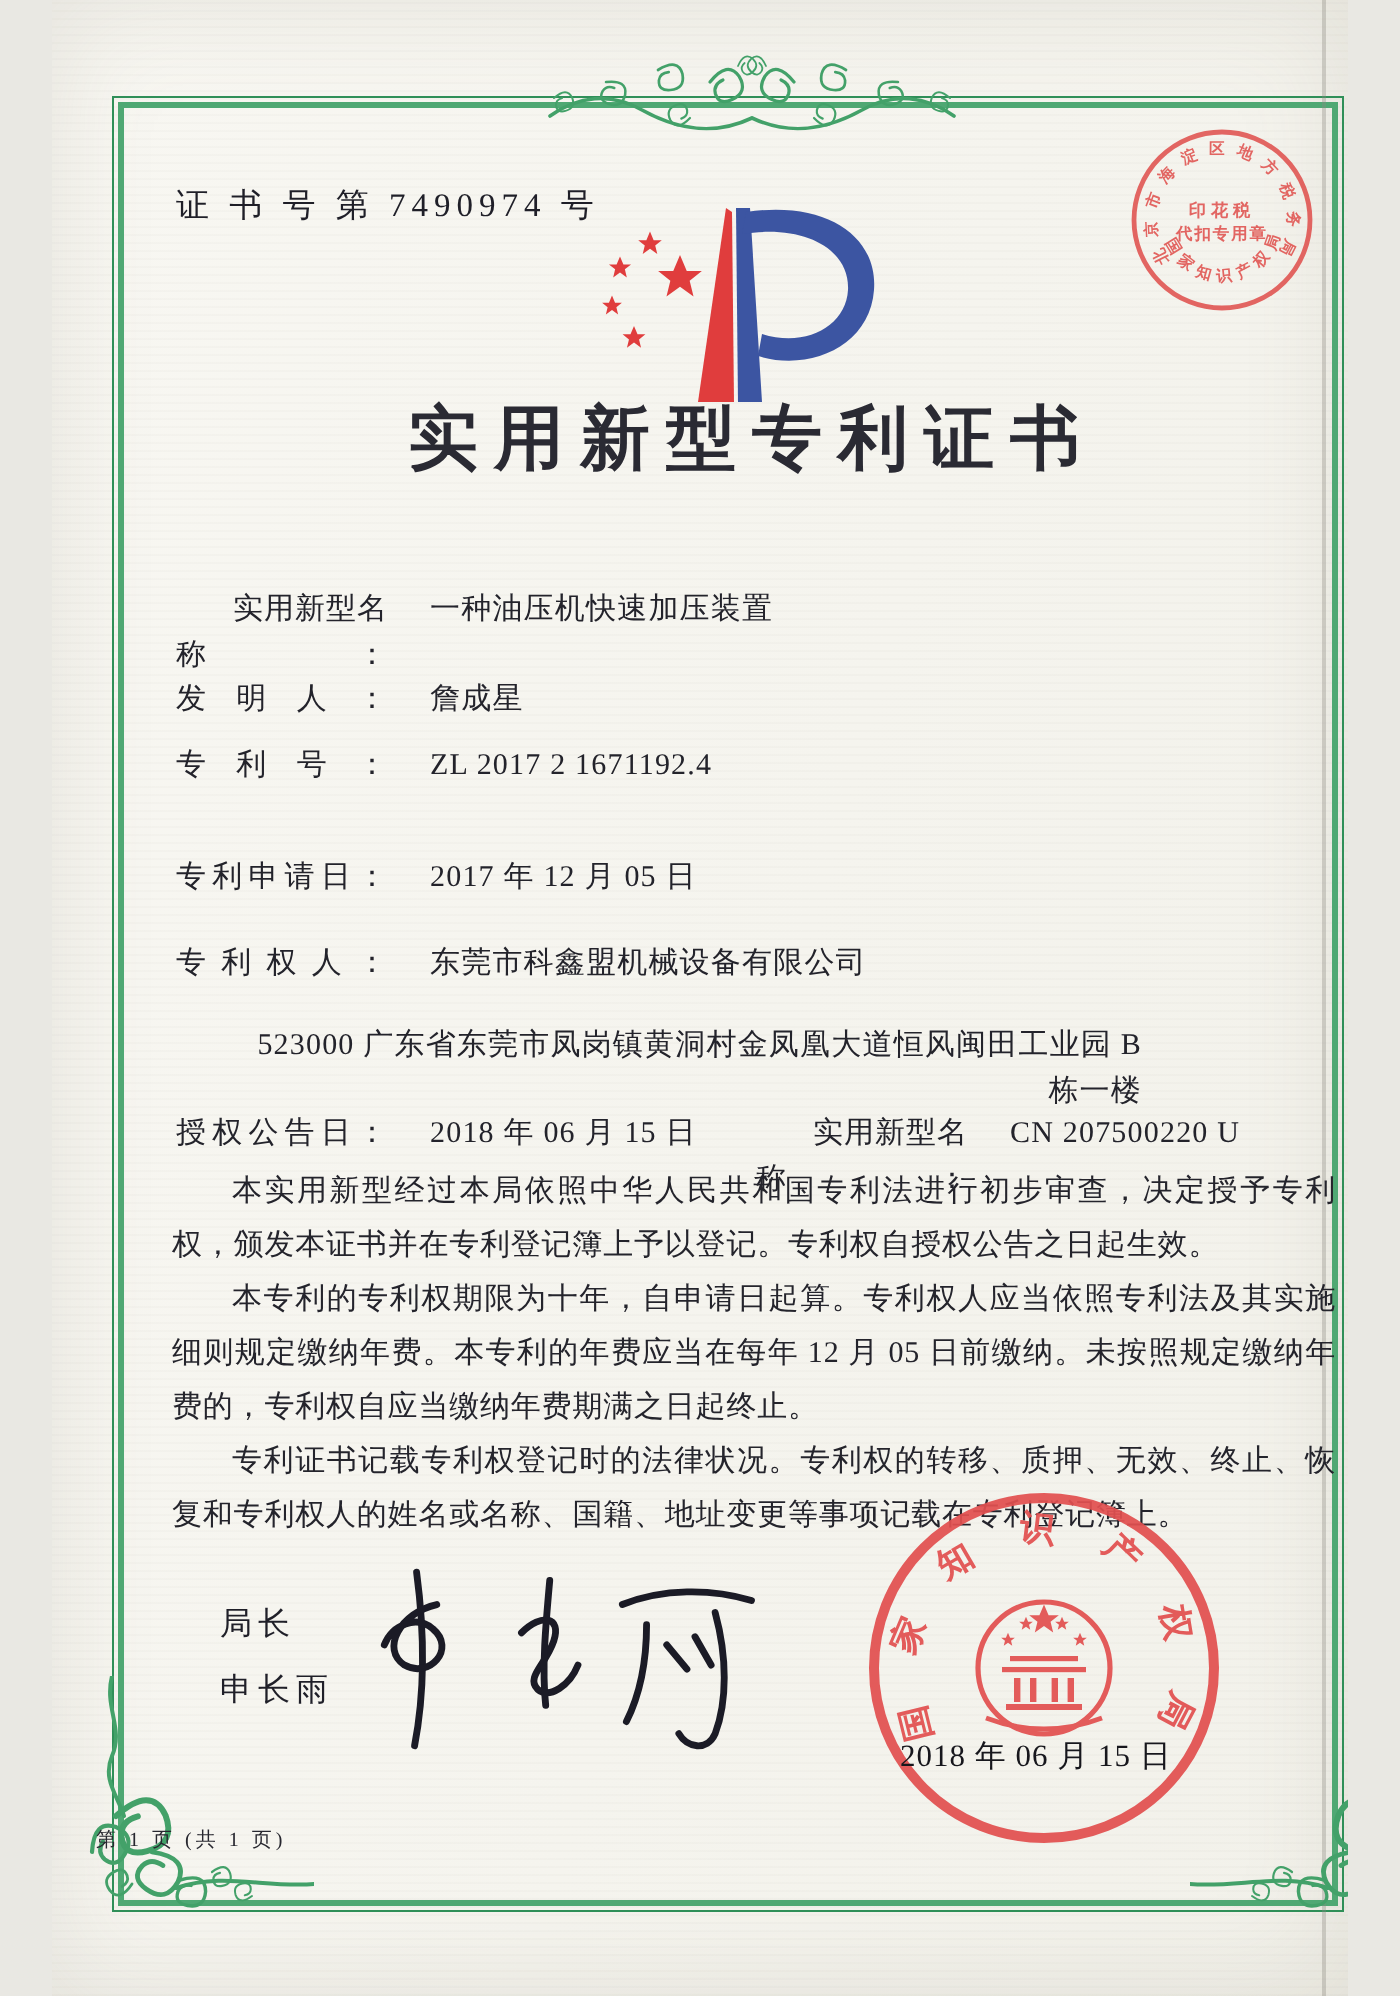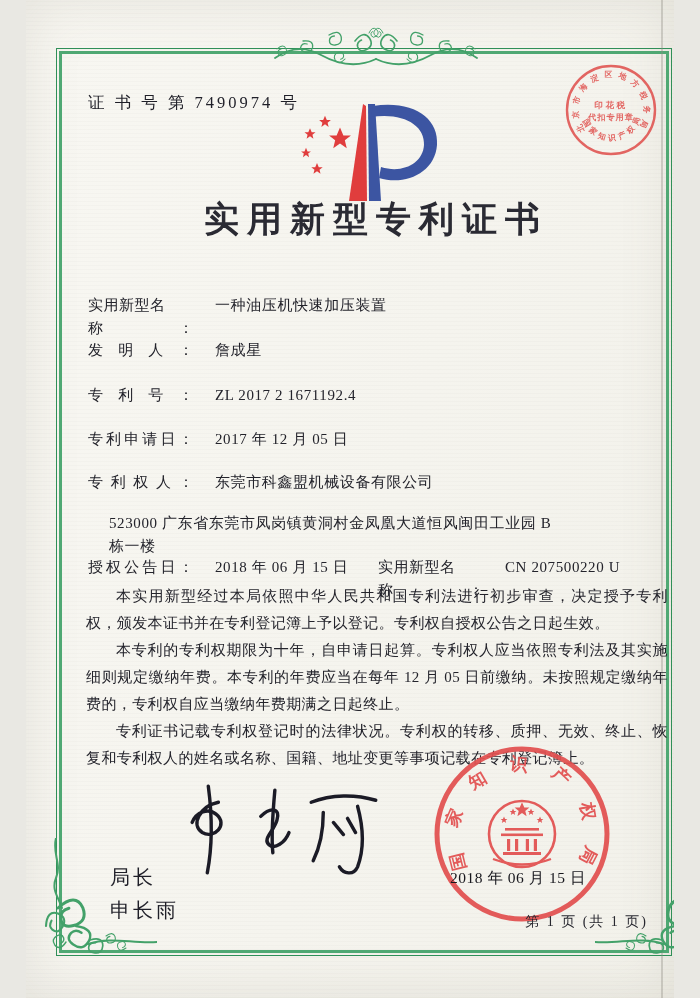--- a/index.html
+++ b/index.html
@@ -13,33 +13,33 @@
     color:#23232b;
   }
   .scan-edge{position:absolute;top:0;bottom:0;width:2px;background:rgba(140,138,130,.35);}
   .frame{position:absolute;left:30px;top:48px;width:614px;height:906px;border:1px solid #2f8f58;}
   .frame-inner{position:absolute;inset:2px;border:3px solid #4fa873;}
   .cert-no{position:absolute;left:62px;top:92px;font-size:16.5px;letter-spacing:3px;color:#1f1f28;}
   .logo{position:absolute;left:265px;top:98px;width:155px;height:105px;}
   .title{position:absolute;left:0;top:196px;width:700px;text-align:center;
          font-size:35px;font-weight:600;letter-spacing:8px;color:#2a2a33;font-family:Liberation Mono, monospace;}
   .stamp-tax{position:absolute;left:537px;top:62px;width:96px;height:96px;opacity:.88;}
-  .field{position:absolute;left:62px;display:flex;font-size:15px;line-height:23px;color:#23232b;}
+  .field{position:absolute;left:62px;display:flex;font-size:15px;line-height:23px;color:#23232b;text-align:right;}
   .flabel{flex:none;width:106px;text-align-last:justify;text-justify:inter-character;letter-spacing:.5px;}
   .fvalue{margin-left:21px;letter-spacing:.6px;white-space:nowrap;}
   .fvalue.wrap{white-space:normal;width:462px;}
   .field.right{left:352px;}
   .bodytext{position:absolute;left:60px;top:583px;width:582px;font-size:15px;line-height:27px;
             text-align:justify;letter-spacing:.4px;color:#24242c;}
   .bodytext p{margin:0;text-indent:2em;}
-  .officer{position:absolute;left:84px;top:862px;font-size:20px;letter-spacing:3px;line-height:33px;color:#1f1f28;font-family:Liberation Mono, monospace;}
+  .officer{position:absolute;left:84px;top:796px;font-size:16px;letter-spacing:3px;line-height:33px;color:#1f1f28;}
   .signature{position:absolute;left:148px;top:776px;width:232px;height:106px;}
   .seal-big{position:absolute;left:404px;top:744px;width:184px;height:184px;opacity:.93;}
   .seal-date{position:absolute;left:424px;top:868px;font-size:15.5px;letter-spacing:.5px;color:#17171d;z-index:5;}
-  .footer{position:absolute;left:30px;top:913px;width:614px;text-align:right;font-size:14px;
+  .footer{position:absolute;left:44px;top:913px;width:614px;text-align:left;font-size:10px;
           letter-spacing:2px;color:#27272f;transform:translateX(-22px);}
   .orn{position:absolute;pointer-events:none;}
   .defs-hidden{position:absolute;width:0;height:0;overflow:hidden;}
   svg text{font-family:"Liberation Serif","DejaVu Serif",serif;}
 </style>
 </head>
 <body>
 
 <div class="page">
 
@@ -120,21 +120,21 @@
   </svg>
 
   <div class="field" style="top:294px">
     <span class="flabel">实用新型名称：</span>
     <span class="fvalue">一种油压机快速加压装置</span>
   </div>
   <div class="field" style="top:339px">
     <span class="flabel">发明人：</span>
     <span class="fvalue">詹成星</span>
   </div>
-  <div class="field" style="top:384px">
+  <div class="field" style="top:372px">
     <span class="flabel">专利号：</span>
     <span class="fvalue">ZL 2017 2 1671192.4</span>
   </div>
   <div class="field" style="top:428px">
     <span class="flabel">专利申请日：</span>
     <span class="fvalue">2017 年 12 月 05 日</span>
   </div>
   <div class="field" style="top:471px">
     <span class="flabel">专利权人：</span>
     <span class="fvalue">东莞市科鑫盟机械设备有限公司</span>

